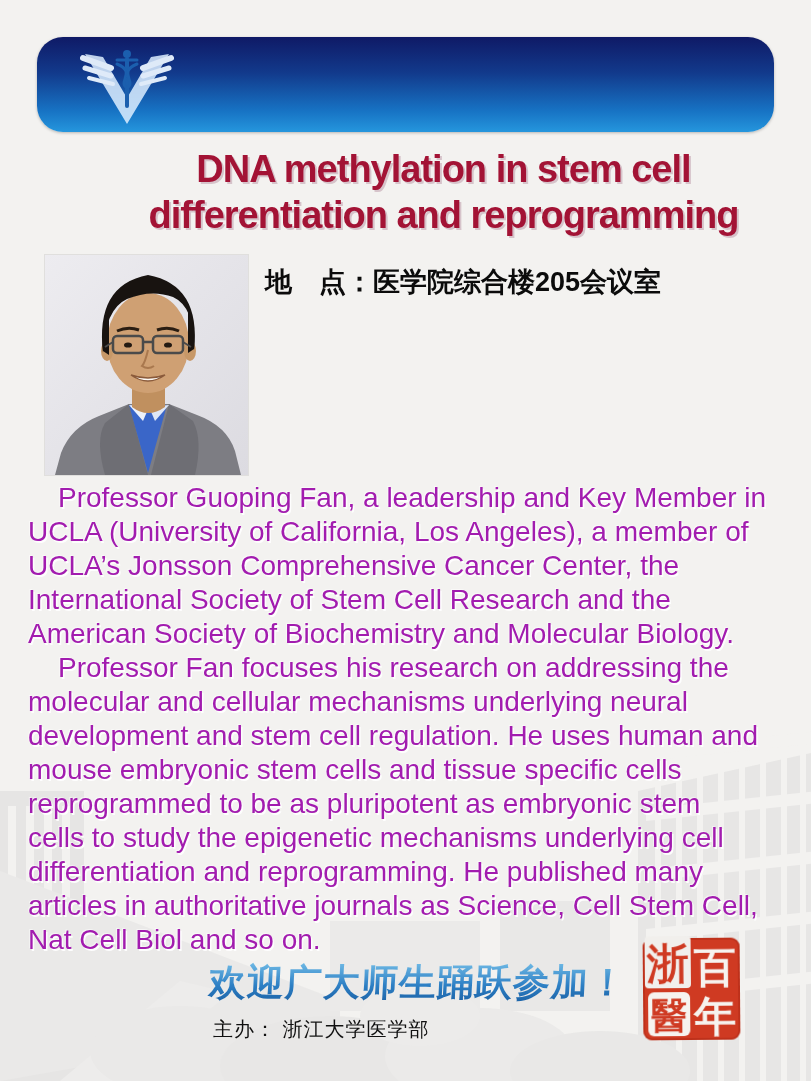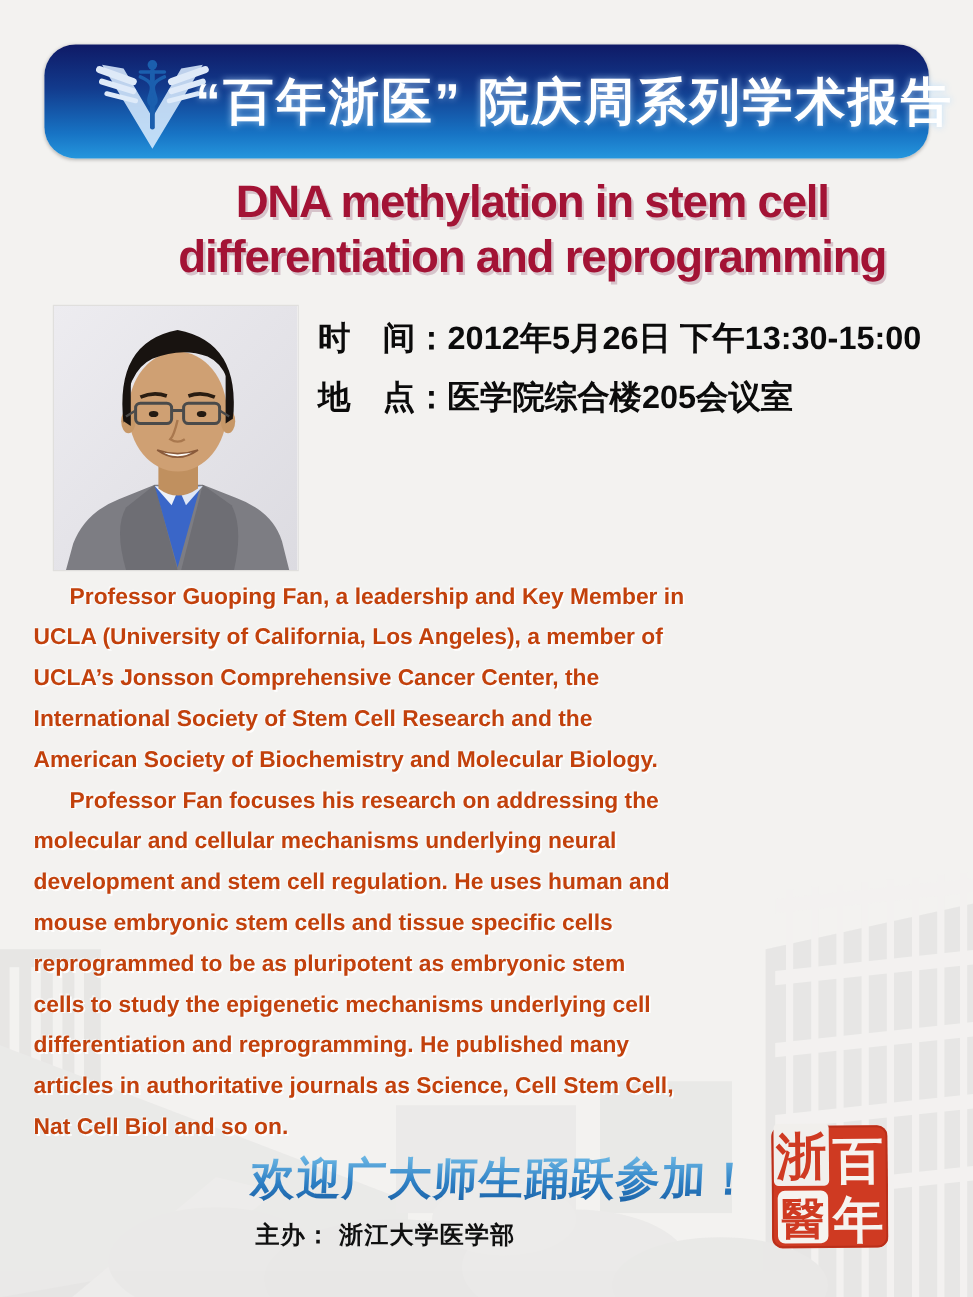--- a/index.html
+++ b/index.html
@@ -34,37 +34,37 @@
   
   .photo{position:absolute;left:45px;top:255px;width:203px;height:220px;box-shadow:0 0 0 1px rgba(0,0,0,.08);}
   
   .info{
     position:absolute;left:265px;top:258px;width:540px;
     color:#0b0b0b;font-weight:bold;font-size:27px;line-height:48.5px;white-space:nowrap;
   }
   
   .body-text{
     position:absolute;left:28px;top:481px;width:765px;
-    color:#c2410c;font-weight:bold;font-size:19px;line-height:34px;
+    color:#a21caf;font-weight:normal;font-size:28px;line-height:34px;
     text-shadow:1.5px 1.5px 0 rgba(255,255,255,.9),-1px -1px 0 rgba(255,255,255,.55);
     white-space:nowrap;
   }
   .body-text p{margin:0;text-indent:30px;}
   
   .welcome{
     position:absolute;left:98px;top:958px;width:640px;text-align:center;
     font-size:37px;font-weight:bold;letter-spacing:1px;white-space:nowrap;
     background:linear-gradient(180deg,#7cc5ec 0%,#2d7fc4 55%,#175a9e 100%);
     -webkit-background-clip:text;background-clip:text;color:transparent;
     transform:skewX(-3deg);
   }
   
   .organizer{
     position:absolute;left:213px;top:1016px;
-    color:#101010;font-weight:bold;font-size:20px;letter-spacing:1px;white-space:nowrap;
+    color:#101010;font-weight:normal;font-size:20px;letter-spacing:1px;white-space:nowrap;
   }
   
   .seal{position:absolute;left:643px;top:936px;width:97px;height:106px;transform:rotate(-.5deg);}
   .seal text{font-family:"Liberation Serif","DejaVu Serif",serif;font-weight:bold;}
 </style>
 </head>
 <body>
 
 <div class="poster">
 
@@ -121,21 +121,20 @@
         <path d="M88,34 L64,40" stroke-width="4"></path>
       </g>
       <g stroke="#1b5fae" fill="none" stroke-linecap="round">
         <circle cx="50" cy="10" r="4" fill="#1b5fae" stroke="none"></circle>
         <path d="M50,15 L50,62" stroke-width="4"></path>
         <path d="M40,20 C60,28 40,38 50,44" stroke-width="3"></path>
         <path d="M60,20 C40,28 60,38 50,44" stroke-width="3"></path>
         <path d="M40,16 L60,16" stroke-width="3"></path>
       </g>
     </svg>
-    <div class="banner-title">“百年浙医” 院庆周系列学术报告</div>
   </div>
 
   <div class="main-title">DNA methylation in stem cell<br>differentiation and reprogramming</div>
 
   <svg class="photo" viewBox="0 0 203 220">
     <defs>
       <linearGradient id="pbg" x1="0" y1="0" x2="1" y2="1">
         <stop offset="0" stop-color="#edecf0"></stop>
           <stop offset="1" stop-color="#dcdbe1"></stop>
       </linearGradient>
@@ -169,21 +168,20 @@
     <path d="M68,87 L60,92 M138,87 L146,92" stroke="#4a4a4a" stroke-width="2"></path>
 
     <ellipse cx="83" cy="90" rx="4" ry="2.6" fill="#241a12"></ellipse>
     <ellipse cx="123" cy="90" rx="4" ry="2.6" fill="#241a12"></ellipse>
 
     <path d="M103,95 Q100,108 97,111 Q103,115 109,111" stroke="#a9784e" stroke-width="2" fill="none"></path>
     <path d="M86,120 Q103,132 120,120 Q103,126 86,120 Z" fill="#fdfbf7" stroke="#8a5a3a" stroke-width="1.5"></path>
   </svg>
 
   <div class="info">
-    <div>时　间：2012年5月26日 下午13:30-15:00</div>
     <div>地　点：医学院综合楼205会议室</div>
   </div>
 
   <div class="body-text">
     <p>Professor Guoping Fan, a leadership and Key Member in<br>UCLA (University of California, Los Angeles), a member of<br>UCLA’s Jonsson Comprehensive Cancer Center, the<br>International Society of Stem Cell Research and the<br>American Society of Biochemistry and Molecular Biology.</p>
     <p>Professor Fan focuses his research on addressing the<br>molecular and cellular mechanisms underlying neural<br>development and stem cell regulation. He uses human and<br>mouse embryonic stem cells and tissue specific cells<br>reprogrammed to be as pluripotent as embryonic stem<br>cells to study the epigenetic mechanisms underlying cell<br>differentiation and reprogramming. He published many<br>articles in authoritative journals as Science, Cell Stem Cell,<br>Nat Cell Biol and so on.</p>
   </div>
 
   <div class="welcome">欢迎广大师生踊跃参加！</div>
 

